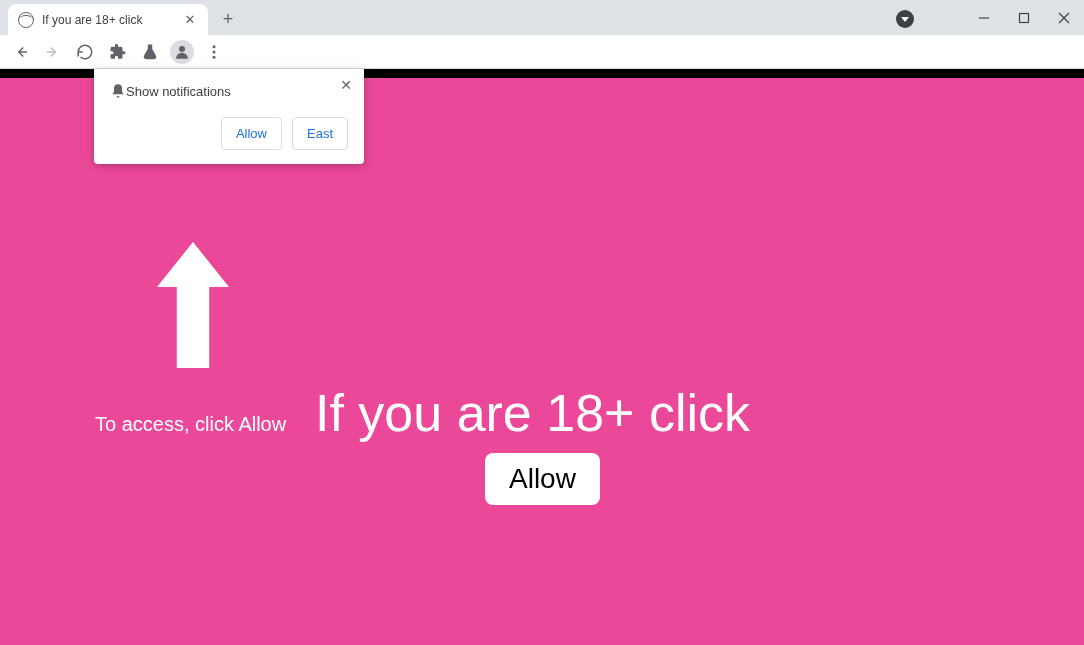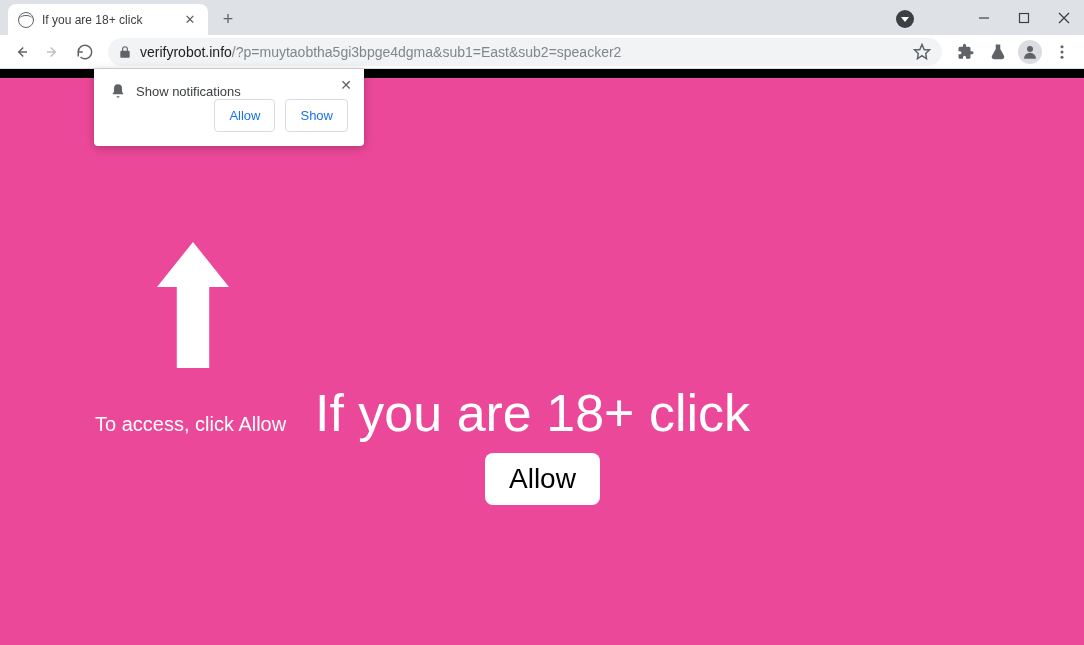--- a/index.html
+++ b/index.html
@@ -170,21 +170,21 @@
     padding: 14px 16px 14px 16px;
     color: #3c4043;
     z-index: 10;
   }
   .notif-close {
     position: absolute; right: 8px; top: 6px;
     width: 20px; height: 20px; display:flex;align-items:center;justify-content:center;
     color:#5f6368; font-size:14px;
   }
   .notif-title { font-size: 14px; margin-bottom: 10px; }
-  .notif-row { display:flex; align-items:center; gap:10px; font-size:13px; }
+  .notif-row { display:flex; align-items:center; font-size:13px; margin-bottom: 18px; }
   .bell { width:16px; height:16px; color:#5f6368; }
   .notif-actions { display:flex; justify-content:flex-end; gap:10px; }
   .notif-btn {
     border: 1px solid #dadce0;
     background: #fff;
     color: #1a73e8;
     font-size: 13px;
     padding: 8px 14px;
     border-radius: 4px;
     cursor: pointer;
@@ -236,34 +236,20 @@
         <line x1="15" y1="12" x2="4" y2="12"></line>
       </svg>
   </div>
   <div class="nav-btn">
     <svg viewBox="0 0 24 24" fill="none" stroke="currentColor" stroke-width="2">
         <path d="M3 12a9 9 0 1 1 3 6.7"></path>
         <polyline points="3 18 3 12 9 12"></polyline>
       </svg>
   </div>
 
-  <div class="omnibox">
-    <svg class="lock-icon" viewBox="0 0 24 24" fill="currentColor">
-        <path d="M12 2a5 5 0 0 0-5 5v3H6a2 2 0 0 0-2 2v8a2 2 0 0 0 2 2h12a2 2 0 0 0 2-2v-8a2 2 0 0 0-2-2h-1V7a5 5 0 0 0-5-5zm-3 5a3 3 0 1 1 6 0v3H9V7z"></path>
-      </svg>
-    <span>
-      <span class="url-domain">verifyrobot.info</span><span class="url-path">/?p=muytaobtha5gi3bpge4dgma&amp;sub1=East&amp;sub2=speacker2</span>
-    </span>
-    <span class="omnibox-spacer"></span>
-    <span class="nav-btn" style="width:20px;color:#5f6368;">
-      <svg viewBox="0 0 24 24" fill="none" stroke="currentColor" stroke-width="2">
-          <polygon points="12 2 15 9 22 9 17 14 18 21 12 17 6 21 7 14 2 9 9 9"></polygon>
-        </svg>
-    </span>
-  </div>
 
   <div class="right-icons">
     <div class="nav-btn">
       <svg viewBox="0 0 24 24" fill="currentColor">
           <path d="M20 11h-2V7a2 2 0 0 0-2-2h-4V3a2 2 0 1 0-4 0v2H4a2 2 0 0 0-2 2v4h2a2 2 0 1 1 0 4H2v4a2 2 0 0 0 2 2h4v-2a2 2 0 1 1 4 0v2h4a2 2 0 0 0 2-2v-4h2a2 2 0 1 0 0-4z"></path>
         </svg>
     </div>
     <div class="nav-btn">
       <svg viewBox="0 0 24 24" fill="currentColor">
           <path d="M9 2v6l-5 9a3 3 0 0 0 2.6 4.5h10.8A3 3 0 0 0 20 17l-5-9V2H9z"></path>
@@ -299,15 +285,15 @@
 <div class="notif">
   <div class="notif-close">✕</div>
   <div class="notif-row">
     <svg class="bell" viewBox="0 0 24 24" fill="currentColor">
         <path d="M12 2a6 6 0 0 0-6 6v5l-2 3v1h16v-1l-2-3V8a6 6 0 0 0-6-6zm0 20a2.5 2.5 0 0 0 2.45-2h-4.9A2.5 2.5 0 0 0 12 22z"></path>
       </svg>
     <span>Show notifications</span>
   </div>
   <div class="notif-actions">
     <button class="notif-btn">Allow</button>
-    <button class="notif-btn">Show</button>
+    <button class="notif-btn">East</button>
   </div>
 </div>
 
 </body></html>

